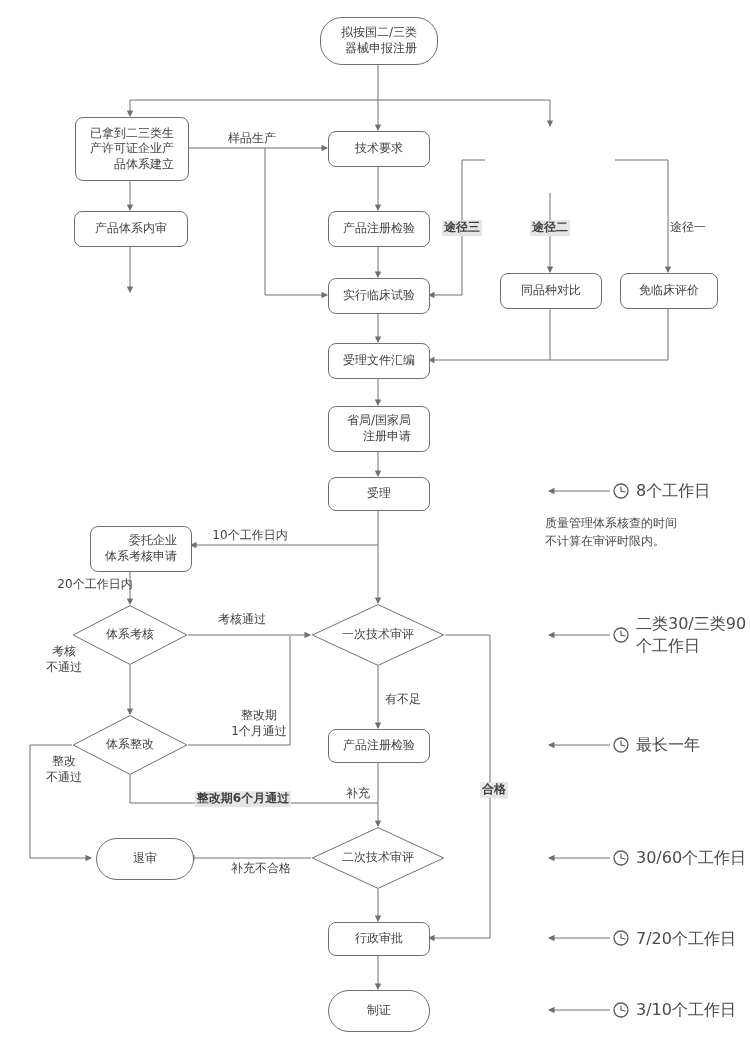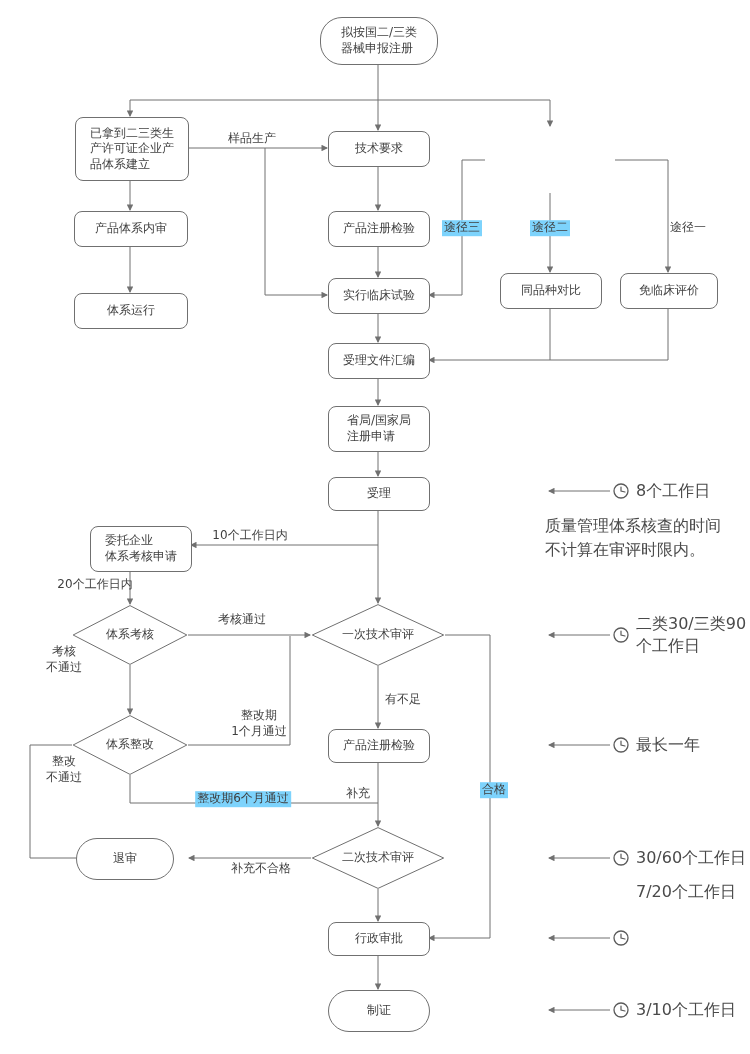--- a/index.html
+++ b/index.html
@@ -1,32 +1,32 @@
 <!DOCTYPE html>
 <html><head>
 <meta charset="utf-8">
 <style>
   html,body { margin:0; padding:0; background:#ffffff; }
   body { font-family:"DejaVu Sans","Liberation Sans",sans-serif; }
   #canvas { position:relative; width:750px; height:1054px; background:#ffffff; overflow:hidden; color:#3f3f3f; }
   #edges { position:absolute; left:0; top:0; }
   #edges line, #edges polyline { stroke:#707070; stroke-width:1; fill:none; }
-  .node { position:absolute; display:flex; align-items:center; justify-content:center; text-align:left;
+  .node { position:absolute; display:flex; align-items:center; justify-content:center; text-align:right;
           font-size:12px; line-height:1.3; white-space:pre-line; color:#3f3f3f; }
   .box { background:#ffffff; border:1px solid #707070; border-radius:8px; }
   .rounded { background:#ffffff; border:1px solid #707070; border-radius:22px; }
   .diamond svg { position:absolute; left:0; top:0; width:100%; height:100%; }
   .diamond polygon { fill:#ffffff; stroke:#707070; vector-effect:non-scaling-stroke; }
   .dlabel { position:relative; }
   .elabel { position:absolute; transform:translate(-50%,-50%); font-size:12px; line-height:1.3;
             white-space:pre-line; text-align:center; color:#3f3f3f; }
-  .bg { background:#7dd3fc; padding:0 2px; }
+  .bg { background:#e5e5e5; padding:0 2px;font-weight:bold; }
   .annot { position:absolute; transform:translateY(-50%); font-size:16px; line-height:1.4;
            white-space:pre-line; color:#4a4a4a; }
-  .note { position:absolute; font-size:16px; line-height:1.5; white-space:pre-line; color:#4a4a4a; }
+  .note { position:absolute; font-size:12px; line-height:1.5; white-space:pre-line; color:#4a4a4a; }
   .clock circle { fill:#ffffff; stroke:#5a5a5a; stroke-width:1.3; }
   .clock path { stroke:#5a5a5a; stroke-width:1.2; fill:none; stroke-linecap:round; }
 </style>
 </head>
 <body>
 
 <div id="canvas">
 
   <svg id="edges" width="750" height="1054">
     <defs>
@@ -104,28 +104,27 @@
         <path d="M621,934 L621,938 L625,939"></path>
       </g>
     <g class="clock">
         <circle cx="621" cy="1010" r="7"></circle>
         <path d="M621,1006 L621,1010 L625,1011"></path>
       </g>
   </svg>
 
   <div class="node rounded" style="left:320px;top:17px;width:116px;height:46px">拟按国二/三类
 器械申报注册</div>
-  <div class="node rounded" style="left:76px;top:838px;width:96px;height:40px">退审</div>
+  <div class="node rounded" style="left:96px;top:838px;width:96px;height:40px">退审</div>
   <div class="node rounded" style="left:328px;top:990px;width:100px;height:40px">制证</div>
 
   <div class="node box" style="left:75px;top:117px;width:112px;height:62px">已拿到二三类生
 产许可证企业产
 品体系建立</div>
   <div class="node box" style="left:74px;top:211px;width:112px;height:34px">产品体系内审</div>
-  <div class="node box" style="left:74px;top:293px;width:112px;height:34px">体系运行</div>
   <div class="node box" style="left:328px;top:131px;width:100px;height:34px">技术要求</div>
   <div class="node box" style="left:328px;top:211px;width:100px;height:34px">产品注册检验</div>
   <div class="node box" style="left:328px;top:278px;width:100px;height:34px">实行临床试验</div>
   <div class="node box" style="left:500px;top:273px;width:100px;height:34px">同品种对比</div>
   <div class="node box" style="left:620px;top:273px;width:96px;height:34px">免临床评价</div>
   <div class="node box" style="left:328px;top:343px;width:100px;height:34px">受理文件汇编</div>
   <div class="node box" style="left:328px;top:406px;width:100px;height:44px">省局/国家局
 注册申请</div>
   <div class="node box" style="left:328px;top:477px;width:100px;height:32px">受理</div>
   <div class="node box" style="left:90px;top:526px;width:100px;height:44px">委托企业
@@ -177,16 +176,16 @@
   <div class="elabel bg" style="left:494px;top:790px">合格</div>
   <div class="elabel" style="left:261px;top:869px">补充不合格</div>
 
   <div class="annot" style="left:636px;top:491px">8个工作日</div>
   <div class="note" style="left:545px;top:514px;width:190px">质量管理体系核查的时间
 不计算在审评时限内。</div>
   <div class="annot" style="left:636px;top:635px">二类30/三类90
 个工作日</div>
   <div class="annot" style="left:636px;top:745px">最长一年</div>
   <div class="annot" style="left:636px;top:858px">30/60个工作日</div>
-  <div class="annot" style="left:636px;top:892px">7/20个工作日</div>
+  <div class="annot" style="left:636px;top:939px">7/20个工作日</div>
   <div class="annot" style="left:636px;top:1010px">3/10个工作日</div>
 
 </div>
 
 </body></html>

